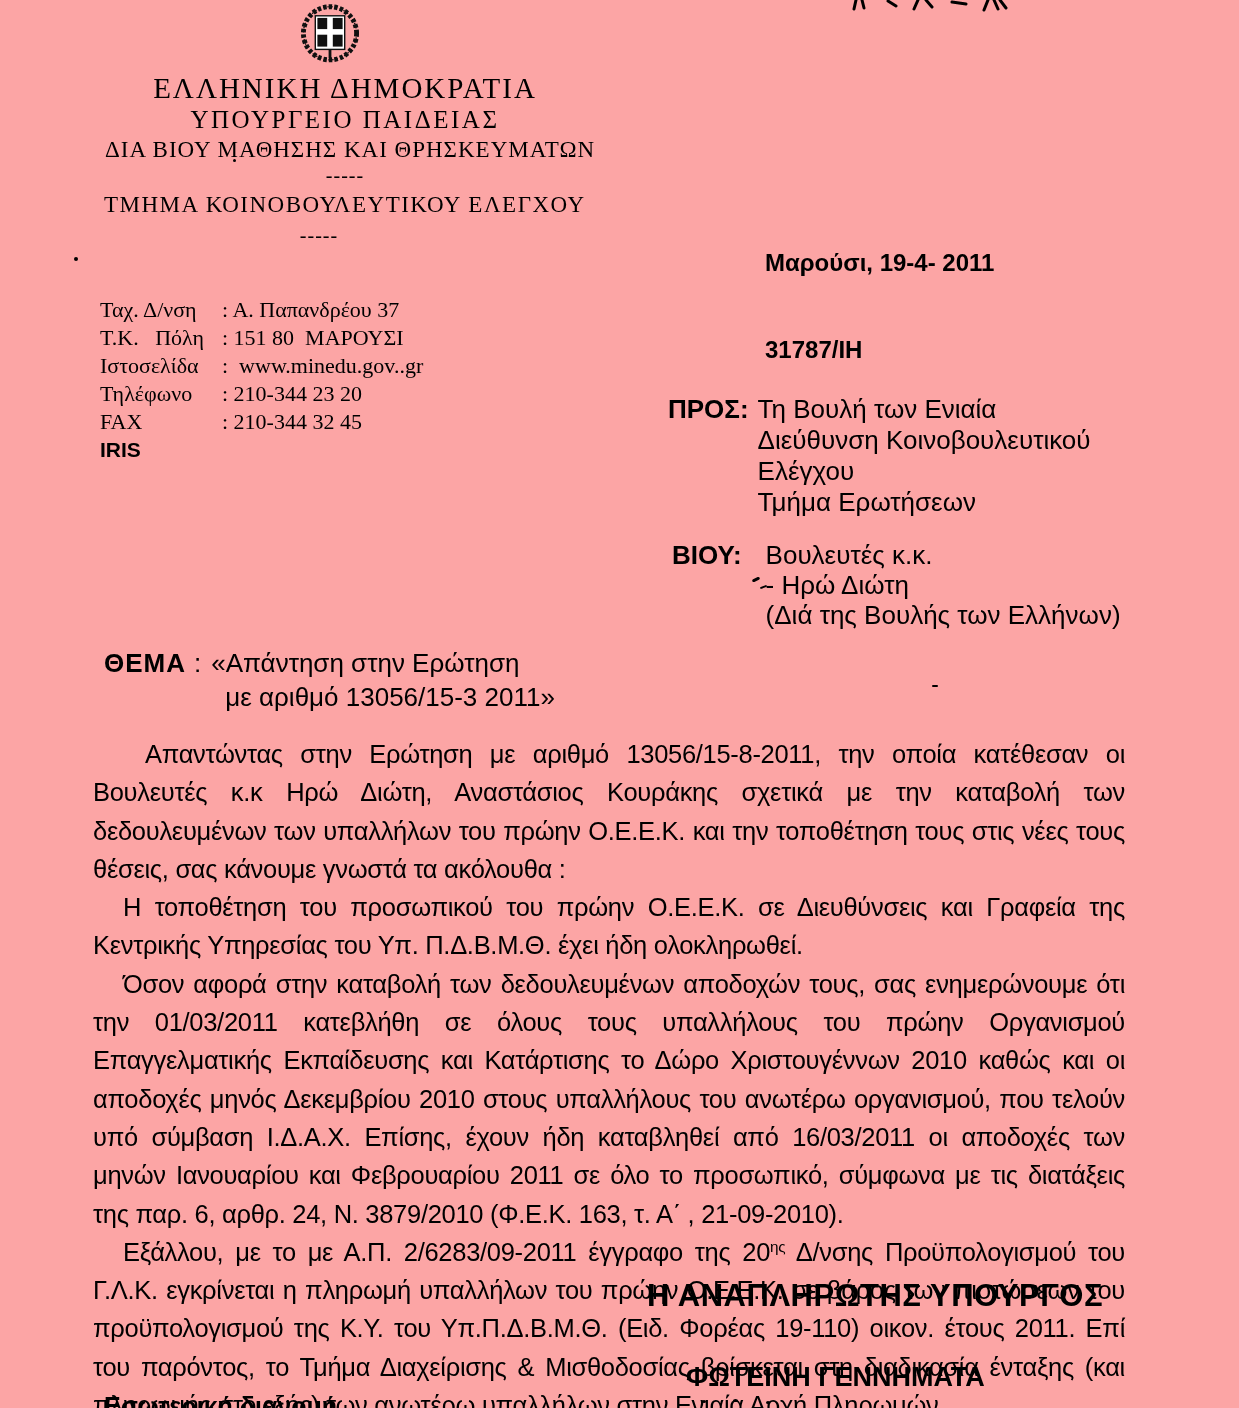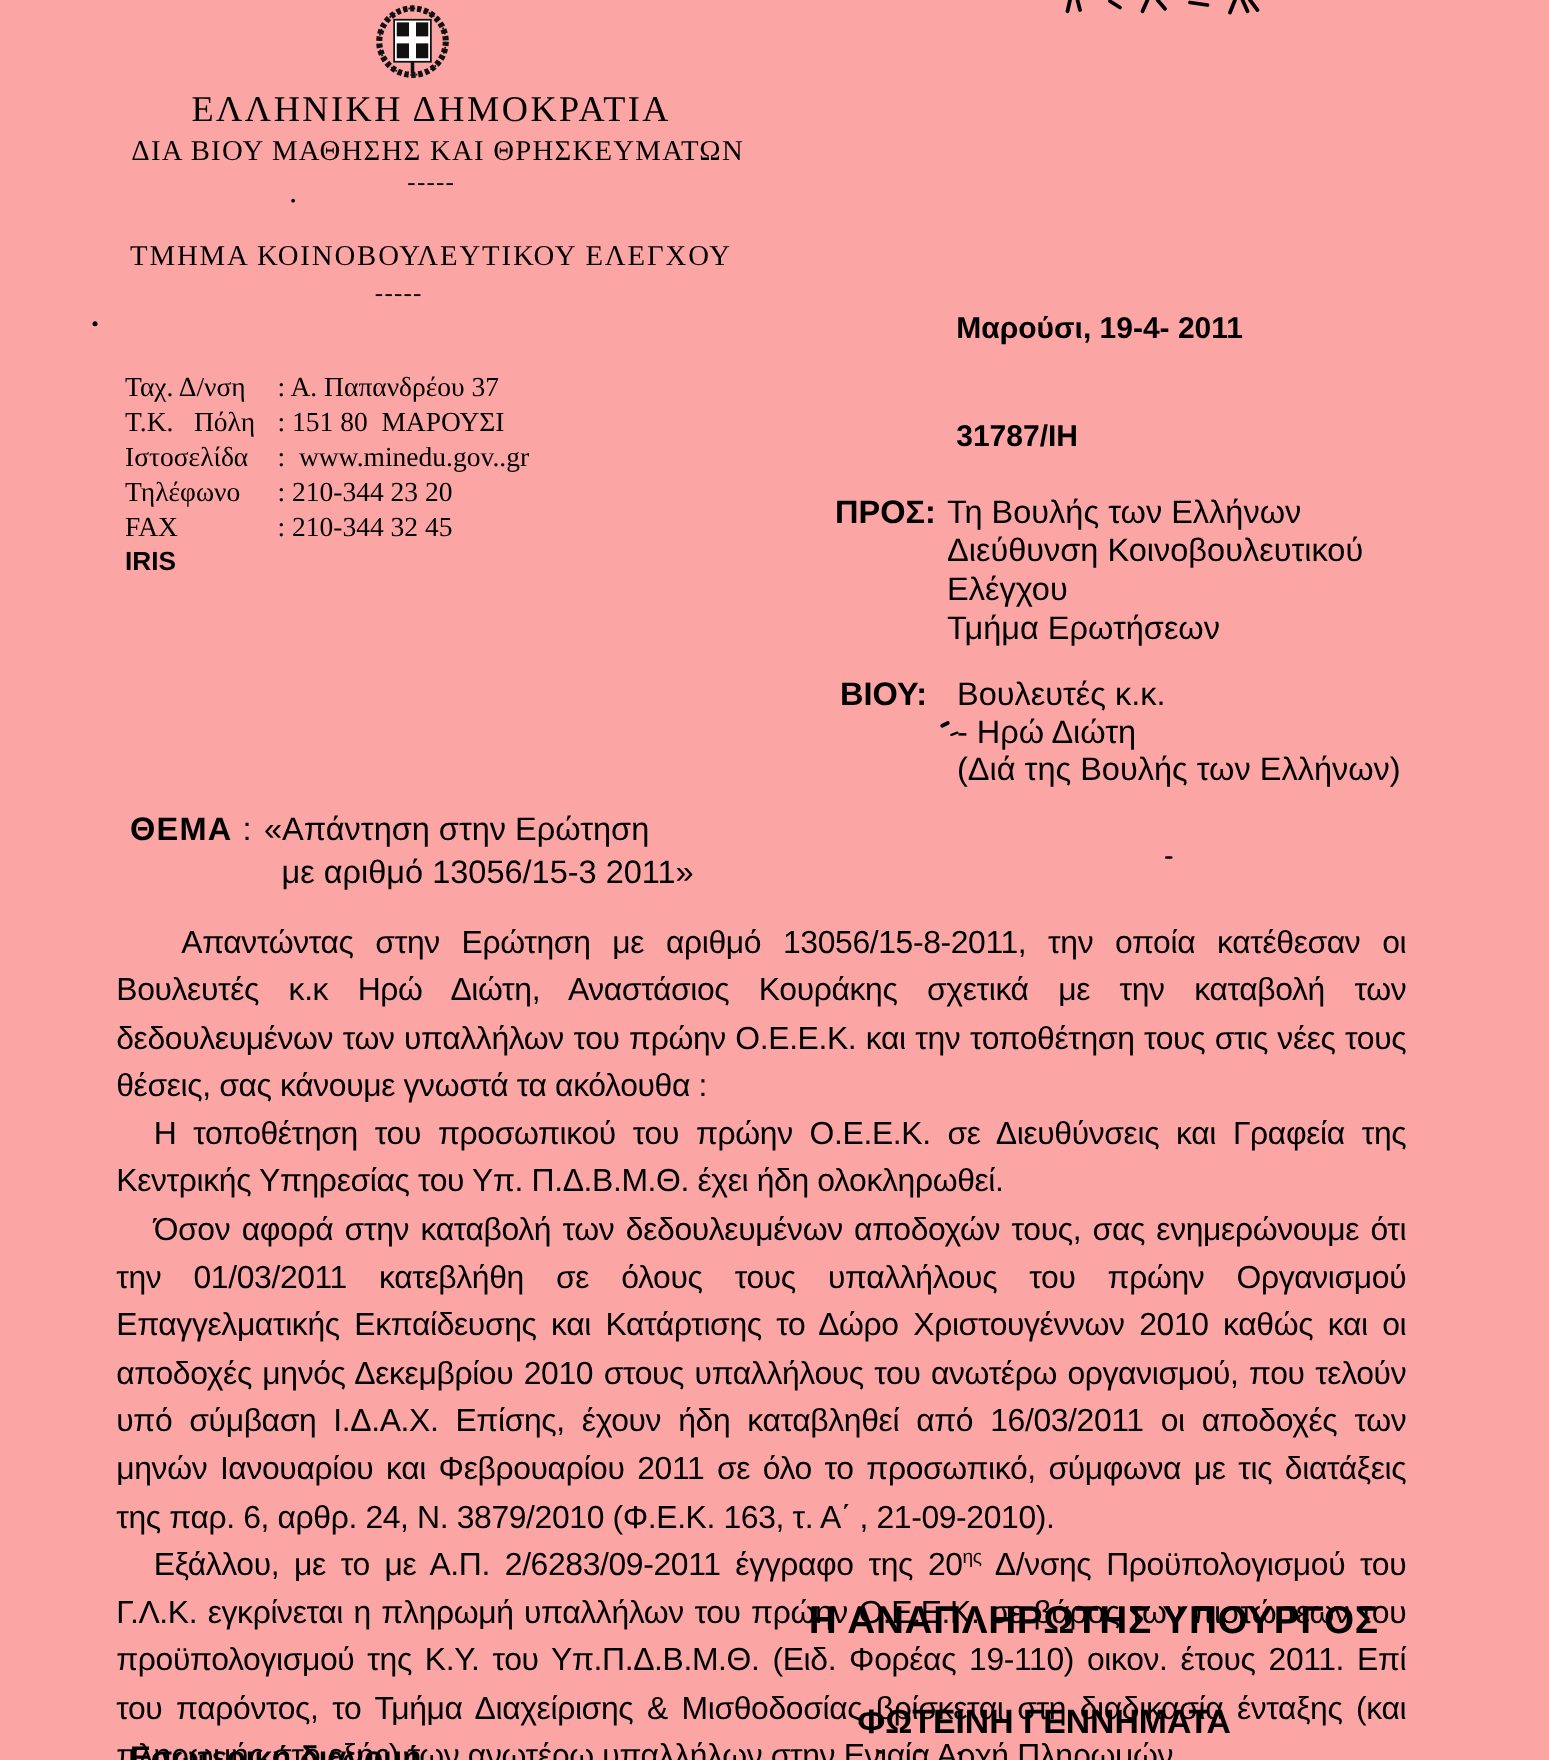--- a/index.html
+++ b/index.html
@@ -92,20 +92,21 @@
       <circle cx="50" cy="44" r="38" fill="none" stroke="#111" stroke-width="7" stroke-dasharray="5 3"></circle>
       <circle cx="50" cy="44" r="38" fill="none" stroke="#111" stroke-width="2" stroke-dasharray="2 4"></circle>
       <rect x="29" y="19" width="42" height="48" fill="#fff" stroke="#111" stroke-width="2"></rect>
       <rect x="32" y="22" width="14" height="16" fill="#111"></rect>
       <rect x="54" y="22" width="14" height="16" fill="#111"></rect>
       <rect x="32" y="46" width="14" height="17" fill="#111"></rect>
       <rect x="54" y="46" width="14" height="17" fill="#111"></rect>
       <path d="M50,67 L50,80" stroke="#111" stroke-width="4"></path>
     </svg>
     <div class="republic">ΕΛΛΗΝΙΚΗ ΔΗΜΟΚΡΑΤΙΑ</div>
+    <div class="ministry1">ΥΠΟΥΡΓΕΙΟ  ΠΑΙΔΕΙΑΣ</div>
     <div class="ministry2">ΔΙΑ ΒΙΟΥ ΜΑΘΗΣΗΣ ΚΑΙ ΘΡΗΣΚΕΥΜΑΤΩΝ</div>
     <div class="hdr-dots">-----</div>
   </div>
 
   <div class="dept">
     <div>ΤΜΗΜΑ ΚΟΙΝΟΒΟΥΛΕΥΤΙΚΟΥ ΕΛΕΓΧΟΥ</div>
     <div class="dept-dots">-----</div>
   </div>
 
   <div class="proto">
@@ -118,21 +119,21 @@
       <div class="row"><span class="lbl">Τ.Κ.   Πόλη</span><span>: 151 80  ΜΑΡΟΥΣΙ</span></div>
       <div class="row"><span class="lbl">Ιστοσελίδα</span><span>:  www.minedu.gov..gr</span></div>
       <div class="row"><span class="lbl">Τηλέφωνο</span><span>: 210-344 23 20</span></div>
       <div class="row"><span class="lbl">FAX</span><span>: 210-344 32 45</span></div>
       <div class="row b"><span class="lbl">IRIS</span><span></span></div>
     </div>
 
   <div class="pros">
     <div class="rlabel">ΠΡΟΣ:</div>
     <div class="rlines">
-        <div>Τη Βουλής των Ελλήνων</div>
+        <div>Τη Βουλή των Ενιαία</div>
         <div>Διεύθυνση Κοινοβουλευτικού</div>
         <div>Ελέγχου</div>
         <div>Τμήμα Ερωτήσεων</div>
       </div>
   </div>
 
   <div class="koin">
     <div class="rlabel">ΒΙΟΥ:</div>
     <div class="rlines">
         <div>Βουλευτές κ.κ.</div>

